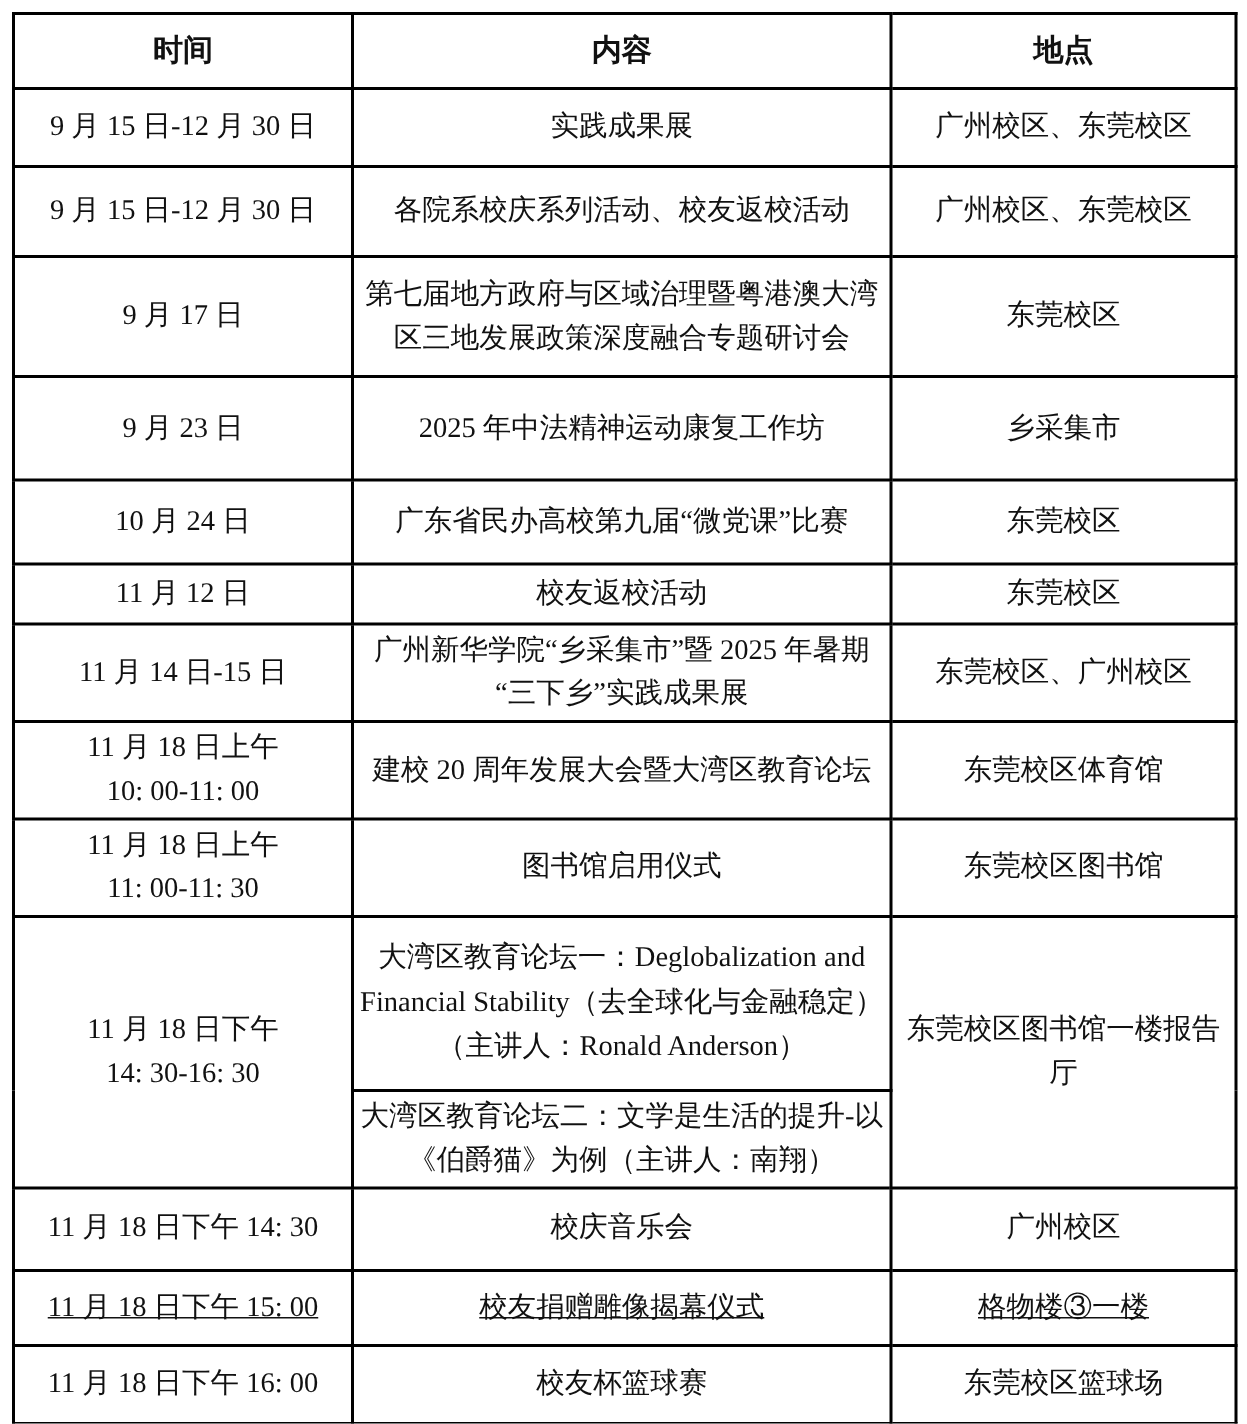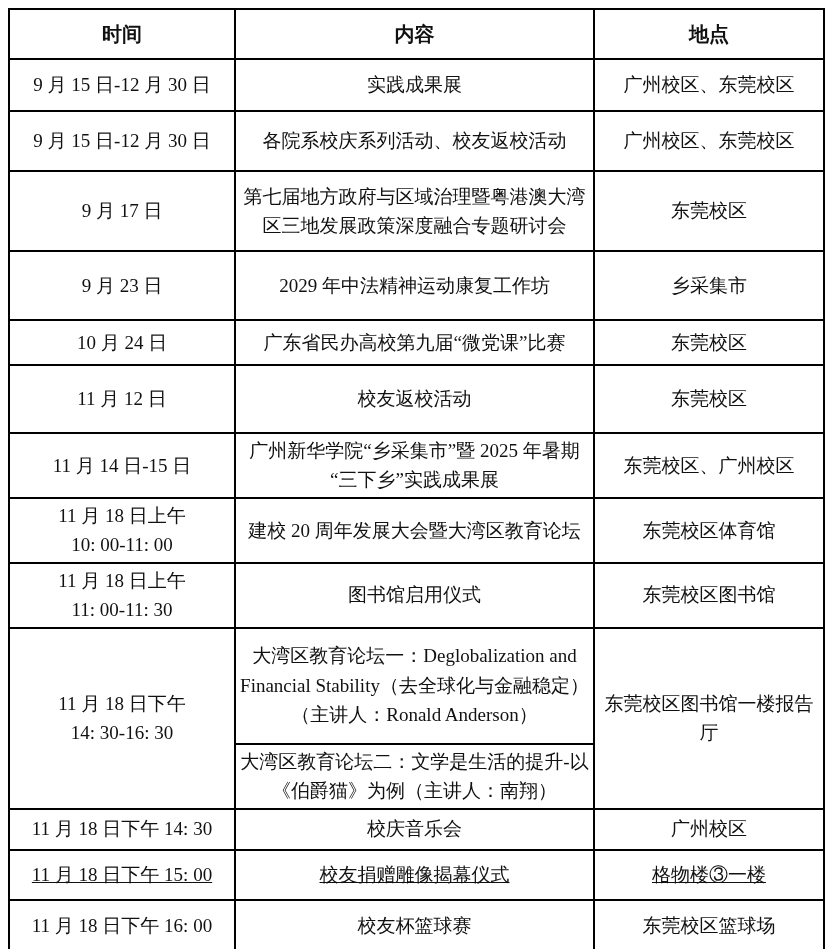--- a/index.html
+++ b/index.html
@@ -41,28 +41,28 @@
   table.schedule th {
     font-weight: bold;
     font-size: 20px;
   }
   
   tr.h-head  { height: 50px; }
   tr.h-r1    { height: 52px; }
   tr.h-r2    { height: 60px; }
   tr.h-r3    { height: 80px; }
   tr.h-r4    { height: 69px; }
-  tr.h-r5    { height: 45px; border-radius: 24px; }
-  tr.h-r6    { height: 68px; }
+  tr.h-r5    { height: 56px; border-radius: 24px; }
+  tr.h-r6    { height: 40px; }
   tr.h-r7    { height: 62px; border-radius: 16px; }
   tr.h-r8    { height: 60px; }
   tr.h-r9    { height: 58px; }
   tr.h-r10a  { height: 116px; }
   tr.h-r10b  { height: 60px; }
-  tr.h-r11   { height: 41px; font-family: Liberation Serif, serif; }
+  tr.h-r11   { height: 55px; font-family: Liberation Serif, serif; }
   tr.h-r12   { height: 50px; text-decoration: underline; }
   tr.h-r13   { height: 52px; }
 </style>
 </head>
 <body>
 
 <div class="page">
   <table class="schedule">
     <colgroup>
       <col class="c-time">
@@ -87,21 +87,21 @@
         <td>各院系校庆系列活动、校友返校活动</td>
         <td>广州校区、东莞校区</td>
       </tr>
       <tr class="h-r3">
         <td>9 月 17 日</td>
         <td>第七届地方政府与区域治理暨粤港澳大湾区三地发展政策深度融合专题研讨会</td>
         <td>东莞校区</td>
       </tr>
       <tr class="h-r4">
         <td>9 月 23 日</td>
-        <td>2029 年中法精神运动康复工作坊</td>
+        <td>2025 年中法精神运动康复工作坊</td>
         <td>乡采集市</td>
       </tr>
       <tr class="h-r5">
         <td>10 月 24 日</td>
         <td>广东省民办高校第九届“微党课”比赛</td>
         <td>东莞校区</td>
       </tr>
       <tr class="h-r6">
         <td>11 月 12 日</td>
         <td>校友返校活动</td>

